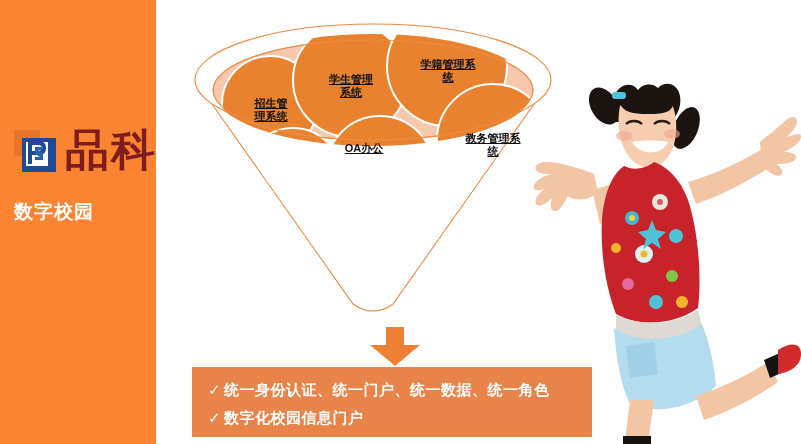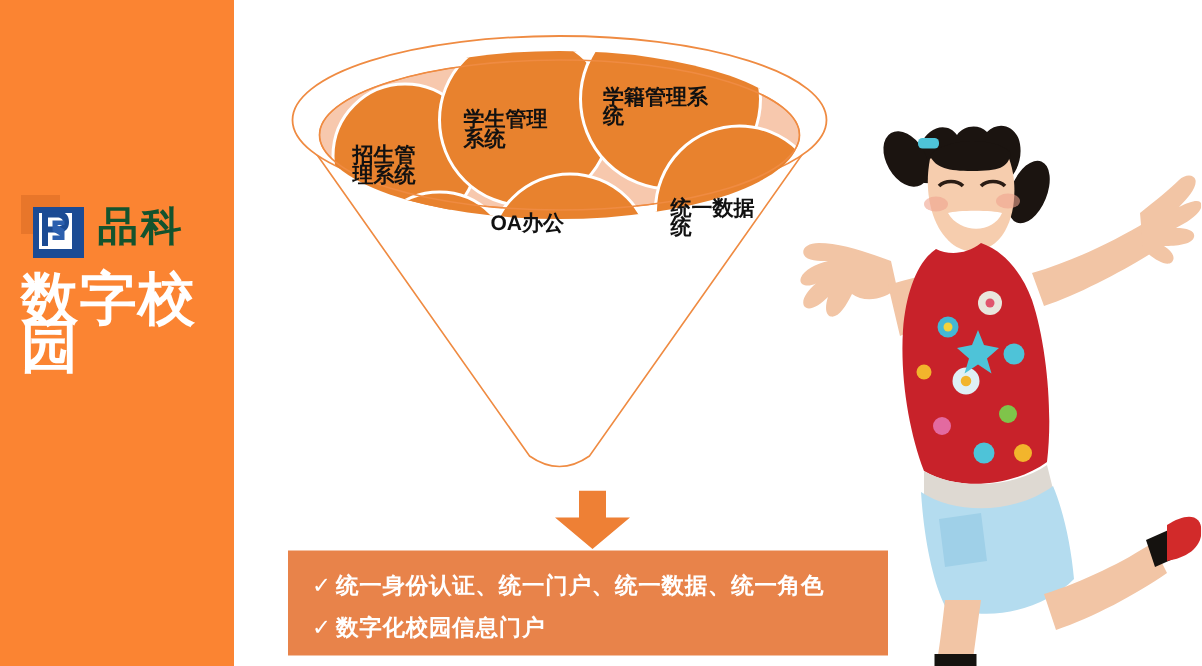--- a/index.html
+++ b/index.html
@@ -49,54 +49,55 @@
   .logo-mark .glyph{
     position:absolute;left:12px;top:10px;
     width:22px;height:26px;
     color:#1b4b94;
     font-family:"DejaVu Sans",sans-serif;
     font-size:21px;font-weight:bold;
     line-height:26px;text-align:center;
     letter-spacing:-1px;
   }
   .brand-name{
-    color:#14532d;
-    font-size:27px;
+    color:#7f1d1d;
+    font-size:44px;
     font-weight:bold;
     letter-spacing:2px;
     line-height:38px;
     white-space:nowrap;
     font-family:Liberation Serif, serif;
   }
   .sub-title{
-    position:absolute;left:14px;top:184px;
+    position:absolute;left:14px;top:196px;
     color:#ffffff;
-    font-size:38px;
+    font-size:19px;
     font-weight:bold;
     line-height:32px;
     letter-spacing:1px;
   }
   .sub-title .ln{display:block;}
 
   
   .funnel-wrap{
     position:absolute;left:175px;top:18px;
     width:410px;height:310px;
   }
   .funnel-svg{display:block;}
 
   .bubble-label{
     position:absolute;
     color:#111111;
-    font-size:14px;
+    font-size:11px;
     font-weight:bold;
     line-height:13px;
-    text-align:left;
+    text-align:center;
     white-space:pre-line;
     pointer-events:none;
+    text-decoration:underline;
   }
 
   
   .arrow{
     position:absolute;left:365px;top:327px;
     width:60px;height:40px;
   }
 
   
   .result-box{
@@ -182,21 +183,21 @@
 
     <div class="bubble-label" style="left:134px;top:55px;width:84px;">学生管理
 系统</div>
 
     <div class="bubble-label" style="left:60px;top:79px;width:72px;">招生管
 理系统</div>
 
     <div class="bubble-label" style="left:227px;top:40px;width:92px;">学籍管理系
 统</div>
 
-    <div class="bubble-label" style="left:272px;top:114px;width:92px;">统一数据
+    <div class="bubble-label" style="left:272px;top:114px;width:92px;">教务管理系
 统</div>
 
     <div class="bubble-label" style="left:152px;top:124px;width:74px;">OA办公</div>
   </div>
 
   <svg class="arrow" viewBox="0 0 60 40" width="60" height="40">
     <path d="M21 0 L39 0 L39 18 L55 18 L30 39 L5 18 L21 18 Z" fill="#ee8035"></path>
   </svg>
 
   <div class="result-box">

